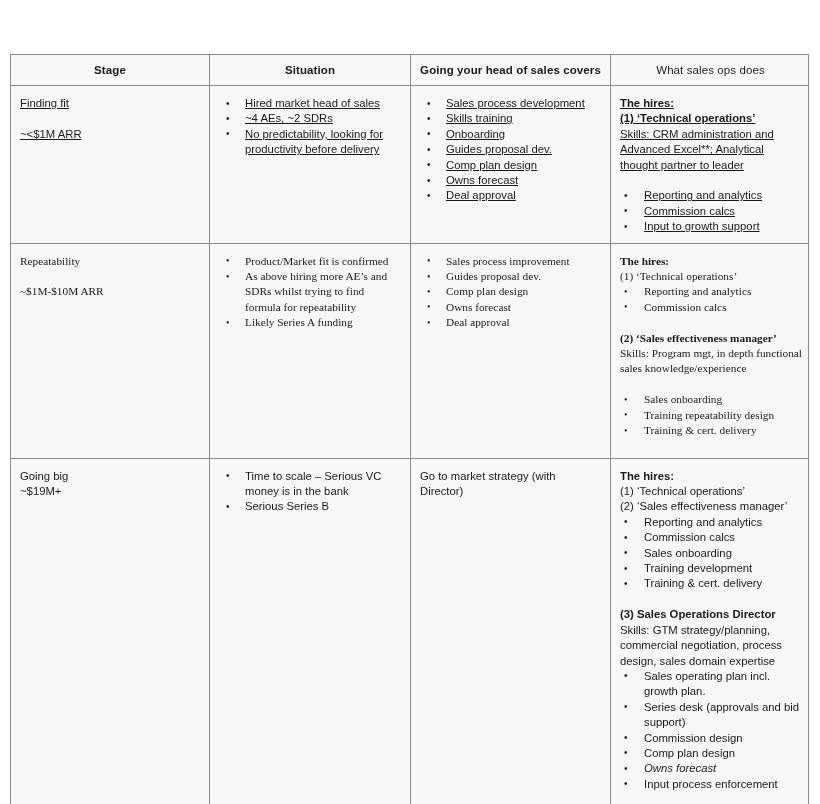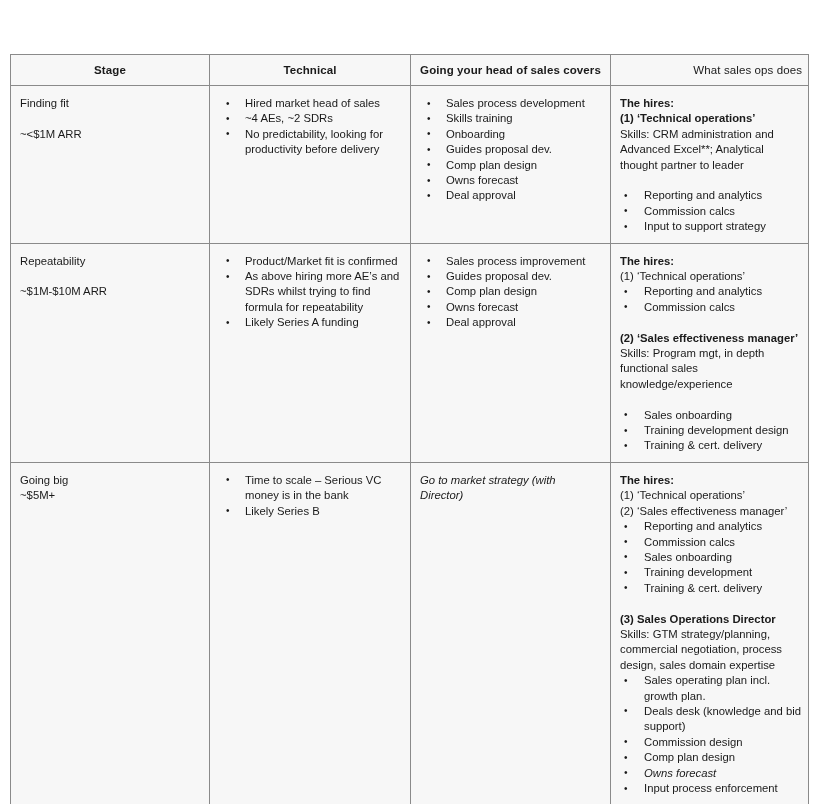--- a/index.html
+++ b/index.html
@@ -51,21 +51,21 @@
     vertical-align: middle;
   }
   .hd {
     font-size: 11.5px;
     font-weight: bold;
     text-align: center;
     letter-spacing: 0.1px;
     padding: 0 6px;
   }
   .hd.left {
-    text-align: right;
+    text-align: center;
     font-weight: normal;
     padding-left: 8px;
   }
 
   
   .cell {
     padding: 10px 8px 8px 8px;
     font-size: 11.3px;
     line-height: 15.4px;
   }
@@ -96,22 +96,22 @@
     top: -0.5px;
     font-size: 10px;
     line-height: 15.4px;
     color: #1a1a1a;
   }
   
   ul.bl.tight > li { padding-left: 24px; }
   ul.bl.tight > li::before { left: 4px; }
 
   
-  tr.r1 td { height: 148px; }
-  tr.r2 td { height: 214px; }
+  tr.r1 td { height: 148px; text-decoration: underline; }
+  tr.r2 td { height: 214px; font-family: Liberation Serif, serif; }
   tr.r3 td { height: 350px; margin-left: 20px; }
 </style>
 </head>
 <body>
 
 <div id="sheet">
 
   <table class="matrix">
     <colgroup>
       <col class="c1">
@@ -119,21 +119,21 @@
         <col class="c3">
         <col class="c4">
     </colgroup>
 
     <tbody>
         <tr class="head">
       <td>
         <div class="hd">Stage</div>
       </td>
       <td>
-        <div class="hd">Technical</div>
+        <div class="hd">Situation</div>
       </td>
       <td>
         <div class="hd">Going your head of sales covers</div>
       </td>
       <td>
         <div class="hd left">What sales ops does</div>
       </td>
     </tr>
 
     <tr class="r1">
@@ -171,21 +171,21 @@
 
       <td>
         <div class="cell c-ops">
           <p class="plain b">The hires:</p>
           <p class="plain b">(1) ‘Technical operations’</p>
           <p class="plain">Skills: CRM administration and Advanced Excel**; Analytical thought partner to leader</p>
           <div class="gap"></div>
           <ul class="bl tight">
             <li>Reporting and analytics</li>
             <li>Commission calcs</li>
-            <li>Input to support strategy</li>
+            <li>Input to growth support</li>
           </ul>
         </div>
       </td>
     </tr>
 
     <tr class="r2">
       <td>
         <div class="cell c-stage">
           <p class="plain">Repeatability</p>
           <div class="gap"></div>
@@ -222,46 +222,46 @@
           <ul class="bl tight">
             <li>Reporting and analytics</li>
             <li>Commission calcs</li>
           </ul>
           <div class="gap"></div>
           <p class="plain b">(2) ‘Sales effectiveness manager’</p>
           <p class="plain">Skills: Program mgt,  in depth functional sales knowledge/experience</p>
           <div class="gap"></div>
           <ul class="bl tight">
             <li>Sales onboarding</li>
-            <li>Training development design</li>
+            <li>Training repeatability design</li>
             <li>Training &amp; cert. delivery</li>
           </ul>
         </div>
       </td>
     </tr>
 
     <tr class="r3">
       <td>
         <div class="cell c-stage">
           <p class="plain">Going big</p>
-          <p class="plain">~$5M+</p>
+          <p class="plain">~$19M+</p>
         </div>
       </td>
 
       <td>
         <div class="cell">
           <ul class="bl">
             <li>Time to scale – Serious VC money is in the bank</li>
-            <li>Likely Series B</li>
-          </ul>
-        </div>
-      </td>
-
-      <td>
-        <div class="cell" style="padding-left:9px;font-style:italic;">
+            <li>Serious Series B</li>
+          </ul>
+        </div>
+      </td>
+
+      <td>
+        <div class="cell" style="padding-left:9px;">
           <p class="plain">Go to market strategy (with Director)</p>
         </div>
       </td>
 
       <td>
         <div class="cell c-ops">
           <p class="plain b">The hires:</p>
           <p class="plain">(1) ‘Technical operations’</p>
           <p class="plain">(2) ‘Sales effectiveness manager’</p>
           <ul class="bl tight">
@@ -269,21 +269,21 @@
             <li>Commission calcs</li>
             <li>Sales onboarding</li>
             <li>Training development</li>
             <li>Training &amp; cert. delivery</li>
           </ul>
           <div class="gap"></div>
           <p class="plain b">(3) Sales Operations Director</p>
           <p class="plain">Skills:  GTM strategy/planning, commercial negotiation, process design, sales domain expertise</p>
           <ul class="bl tight">
             <li>Sales operating plan incl. growth plan.</li>
-            <li>Deals desk (knowledge and bid support)</li>
+            <li>Series desk (approvals and bid support)</li>
             <li>Commission design</li>
             <li>Comp plan design</li>
             <li class="i">Owns forecast</li>
             <li>Input process enforcement</li>
           </ul>
         </div>
       </td>
     </tr>
 
   </tbody>

